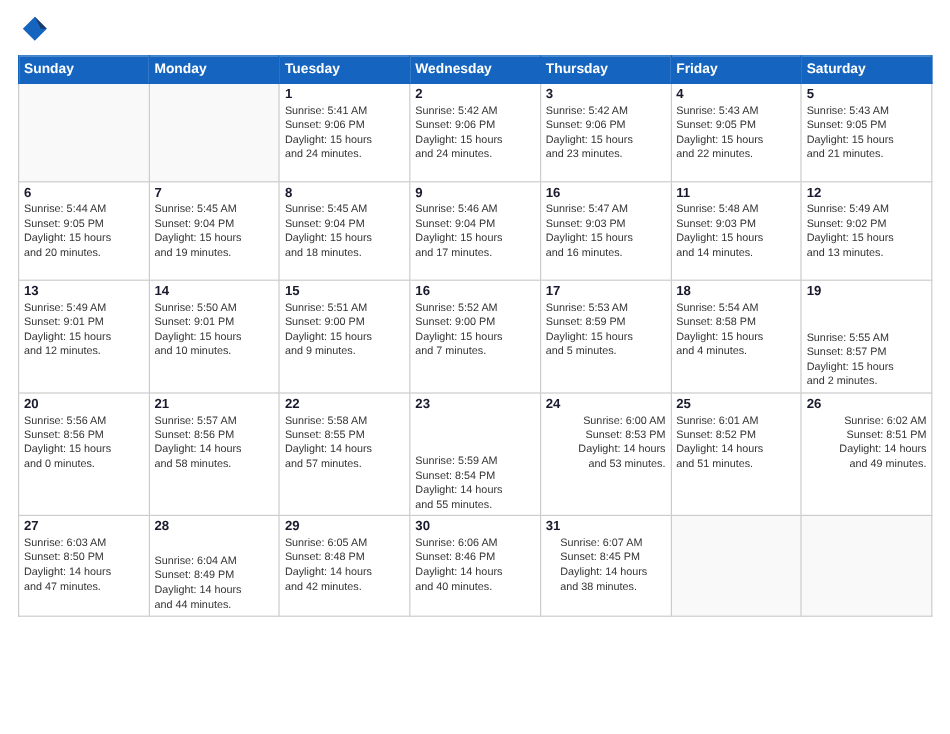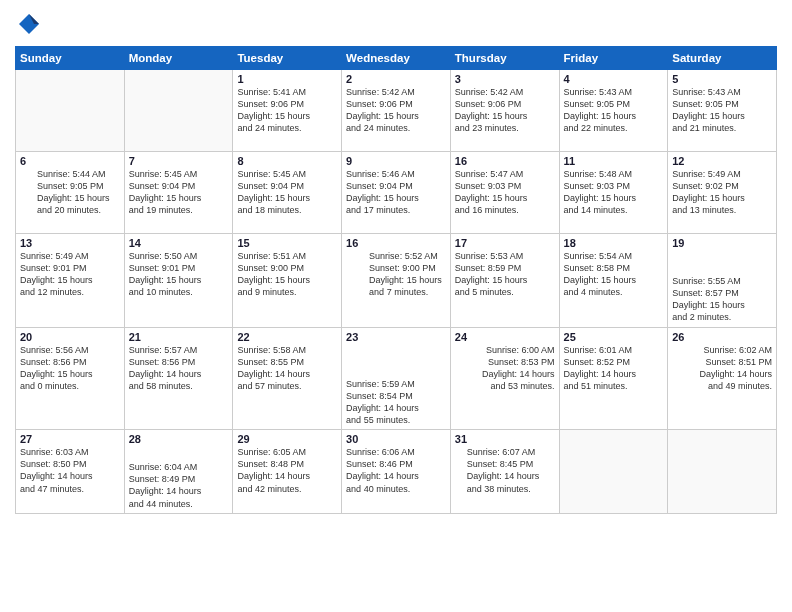--- a/index.html
+++ b/index.html
@@ -162,21 +162,21 @@
             <span class="day-num">5</span>
             <div class="day-info" style="white-space: pre-line;">Sunrise: 5:43 AM
 Sunset: 9:05 PM
 Daylight: 15 hours
 and 21 minutes.</div>
           </td>
         </tr>
         <tr>
           <td>
             <span class="day-num">6</span>
-            <div class="day-info" style="white-space: pre-line; margin-left: 17px;">Sunrise: 5:44 AM
+            <div class="day-info" style="white-space: pre-line;">Sunrise: 5:44 AM
 Sunset: 9:05 PM
 Daylight: 15 hours
 and 20 minutes.</div>
           </td>
           <td>
             <span class="day-num">7</span>
             <div class="day-info" style="white-space: pre-line;">Sunrise: 5:45 AM
 Sunset: 9:04 PM
 Daylight: 15 hours
 and 19 minutes.</div>
@@ -234,21 +234,21 @@
           </td>
           <td>
             <span class="day-num">15</span>
             <div class="day-info" style="white-space: pre-line;">Sunrise: 5:51 AM
 Sunset: 9:00 PM
 Daylight: 15 hours
 and 9 minutes.</div>
           </td>
           <td>
             <span class="day-num">16</span>
-            <div class="day-info" style="white-space: pre-line; margin-left: 23px;">Sunrise: 5:52 AM
+            <div class="day-info" style="white-space: pre-line;">Sunrise: 5:52 AM
 Sunset: 9:00 PM
 Daylight: 15 hours
 and 7 minutes.</div>
           </td>
           <td>
             <span class="day-num">17</span>
             <div class="day-info" style="white-space: pre-line;">Sunrise: 5:53 AM
 Sunset: 8:59 PM
 Daylight: 15 hours
 and 5 minutes.</div>

